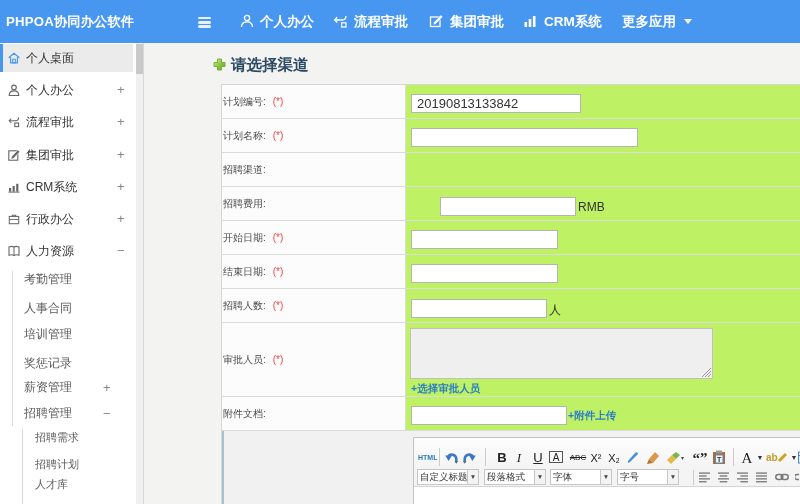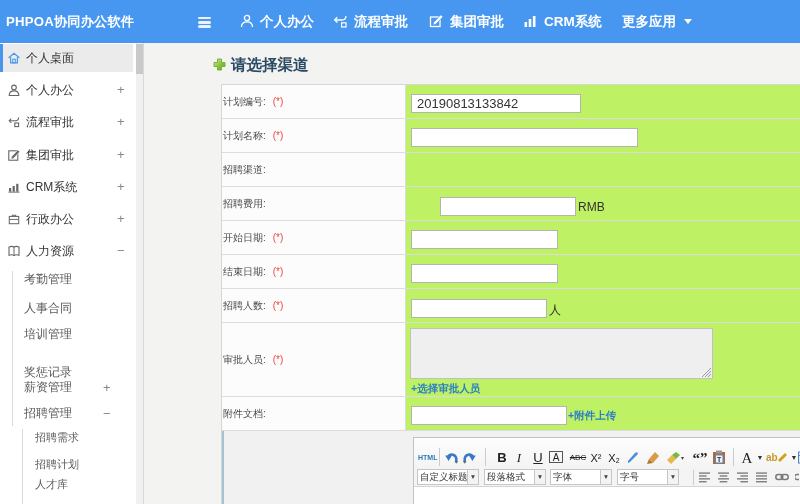--- a/index.html
+++ b/index.html
@@ -155,21 +155,21 @@
     </div>
   <div class="mi2" style="top:223px;">
       <span class="tx">考勤管理</span>
     </div>
   <div class="mi2" style="top:252px;">
       <span class="tx">人事合同</span>
     </div>
   <div class="mi2" style="top:278px;">
       <span class="tx">培训管理</span>
     </div>
-  <div class="mi2" style="top:316px;">
+  <div class="mi2" style="top:307px;">
       <span class="tx">奖惩记录</span>
     </div>
   <div class="mi2" style="top:331px;">
       <span class="tx">薪资管理</span>
       <span class="pm">+</span>
     </div>
   <div class="mi2" style="top:357px;">
       <span class="tx">招聘管理</span>
       <span class="pm">−</span>
     </div>

